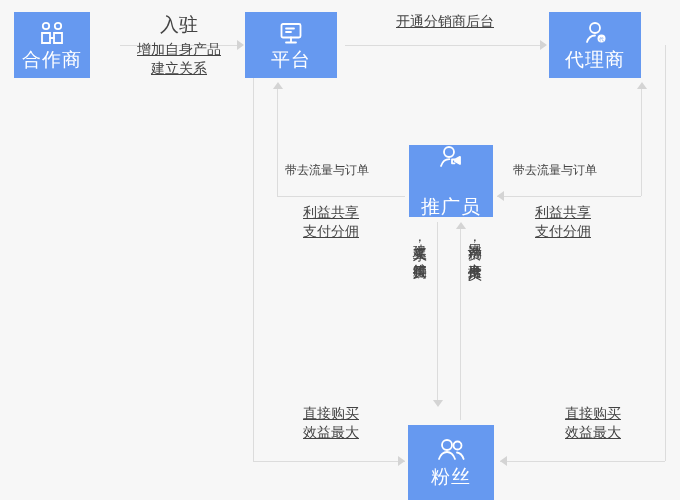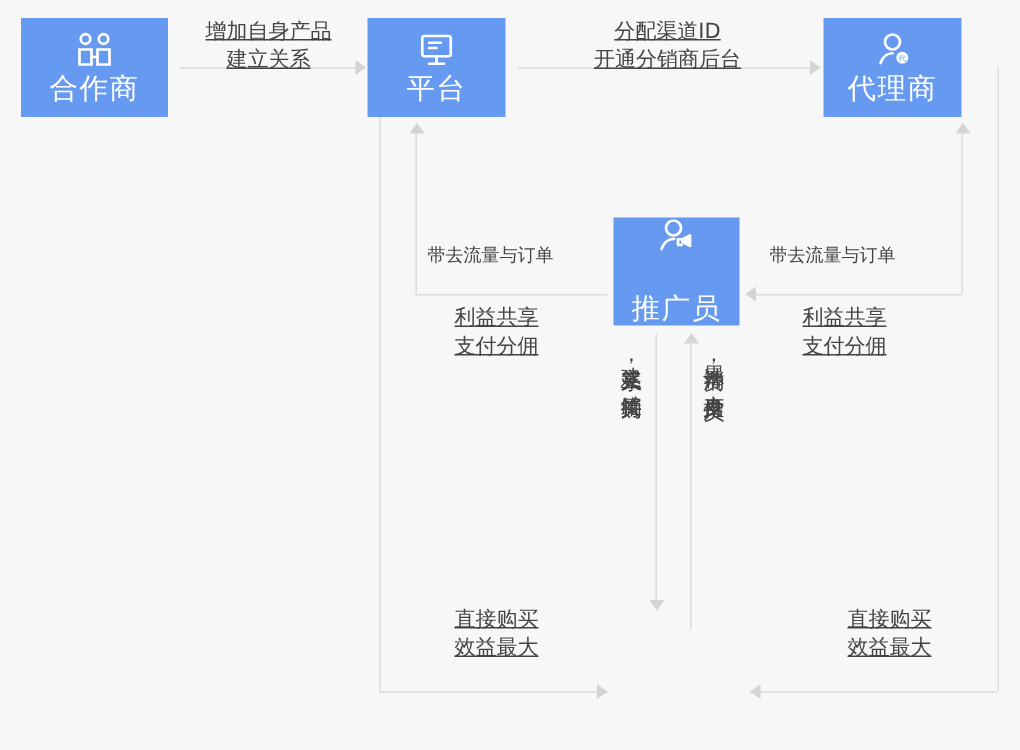--- a/index.html
+++ b/index.html
@@ -24,21 +24,21 @@
     box-sizing:border-box;
   }
   .node .ico{display:block;line-height:0;margin-bottom:2px;}
   .node .lbl{
     font-size:19px;
     letter-spacing:1px;
     line-height:1.1;
     white-space:nowrap;
   }
 
-  #n-partner {left:14px; top:12px;  width:98px; height:66px;}
+  #n-partner {left:14px; top:12px;  width:76px; height:66px;}
   #n-platform{left:245px;top:12px;  width:92px; height:66px;}
   #n-agent   {left:549px;top:12px;  width:92px; height:66px;}
   #n-promoter{left:409px;top:145px; width:84px; height:72px;justify-content:space-between;}
   #n-fans    {left:408px;top:425px; width:86px; height:75px;}
 
   
   .ln{position:absolute;background:#dcdcdc;}
   .lh{height:1px;}
   .lv{width:1px;}
 
@@ -155,28 +155,39 @@
       <svg width="30" height="26" viewBox="0 0 30 26" fill="none" stroke="#ffffff" stroke-width="1.8" stroke-linecap="round" stroke-linejoin="round">
         <circle cx="13" cy="7" r="5"></circle>
         <path d="M5 21c1.6-4.8 5.2-6.8 8.4-6.8"></path>
         <path d="M19 14.5l5-2.6v7l-5-2.6z" fill="#ffffff" stroke="#ffffff"></path>
         <path d="M18.5 14.5h-2.5v3.8h2.5"></path>
       </svg>
     </span>
     <span class="lbl">推广员</span>
   </div>
 
+  <div class="node" id="n-fans">
+    <span class="ico">
+      <svg width="32" height="26" viewBox="0 0 32 26" fill="none" stroke="#ffffff" stroke-width="1.8" stroke-linecap="round">
+        <circle cx="12" cy="7" r="5"></circle>
+        <path d="M4 21c1.8-5 5-7 8-7s6.2 2 8 7"></path>
+        <circle cx="22.5" cy="7.5" r="4"></circle>
+        <path d="M22 14.5c3 .3 5.3 2.6 6.6 6.5"></path>
+      </svg>
+    </span>
+    <span class="lbl">粉丝</span>
+  </div>
 
   <div class="elab" style="left:118px;top:12px;width:122px;">
+    <span class="big">入驻</span>
     <span class="sm">增加自身产品</span>
     <span class="sm">建立关系</span>
   </div>
 
   <div class="elab" style="left:350px;top:12px;width:190px;">
-    <span class="sm">分配渠道ID</span>
     <span class="sm">开通分销商后台</span>
   </div>
 
   <div class="chip" style="left:282px;top:163px;">带去流量与订单</div>
   <div class="elab" style="left:280px;top:203px;width:102px;">
     <span class="sm">利益共享</span>
     <span class="sm">支付分佣</span>
   </div>
 
   <div class="chip" style="left:510px;top:163px;">带去流量与订单</div>

